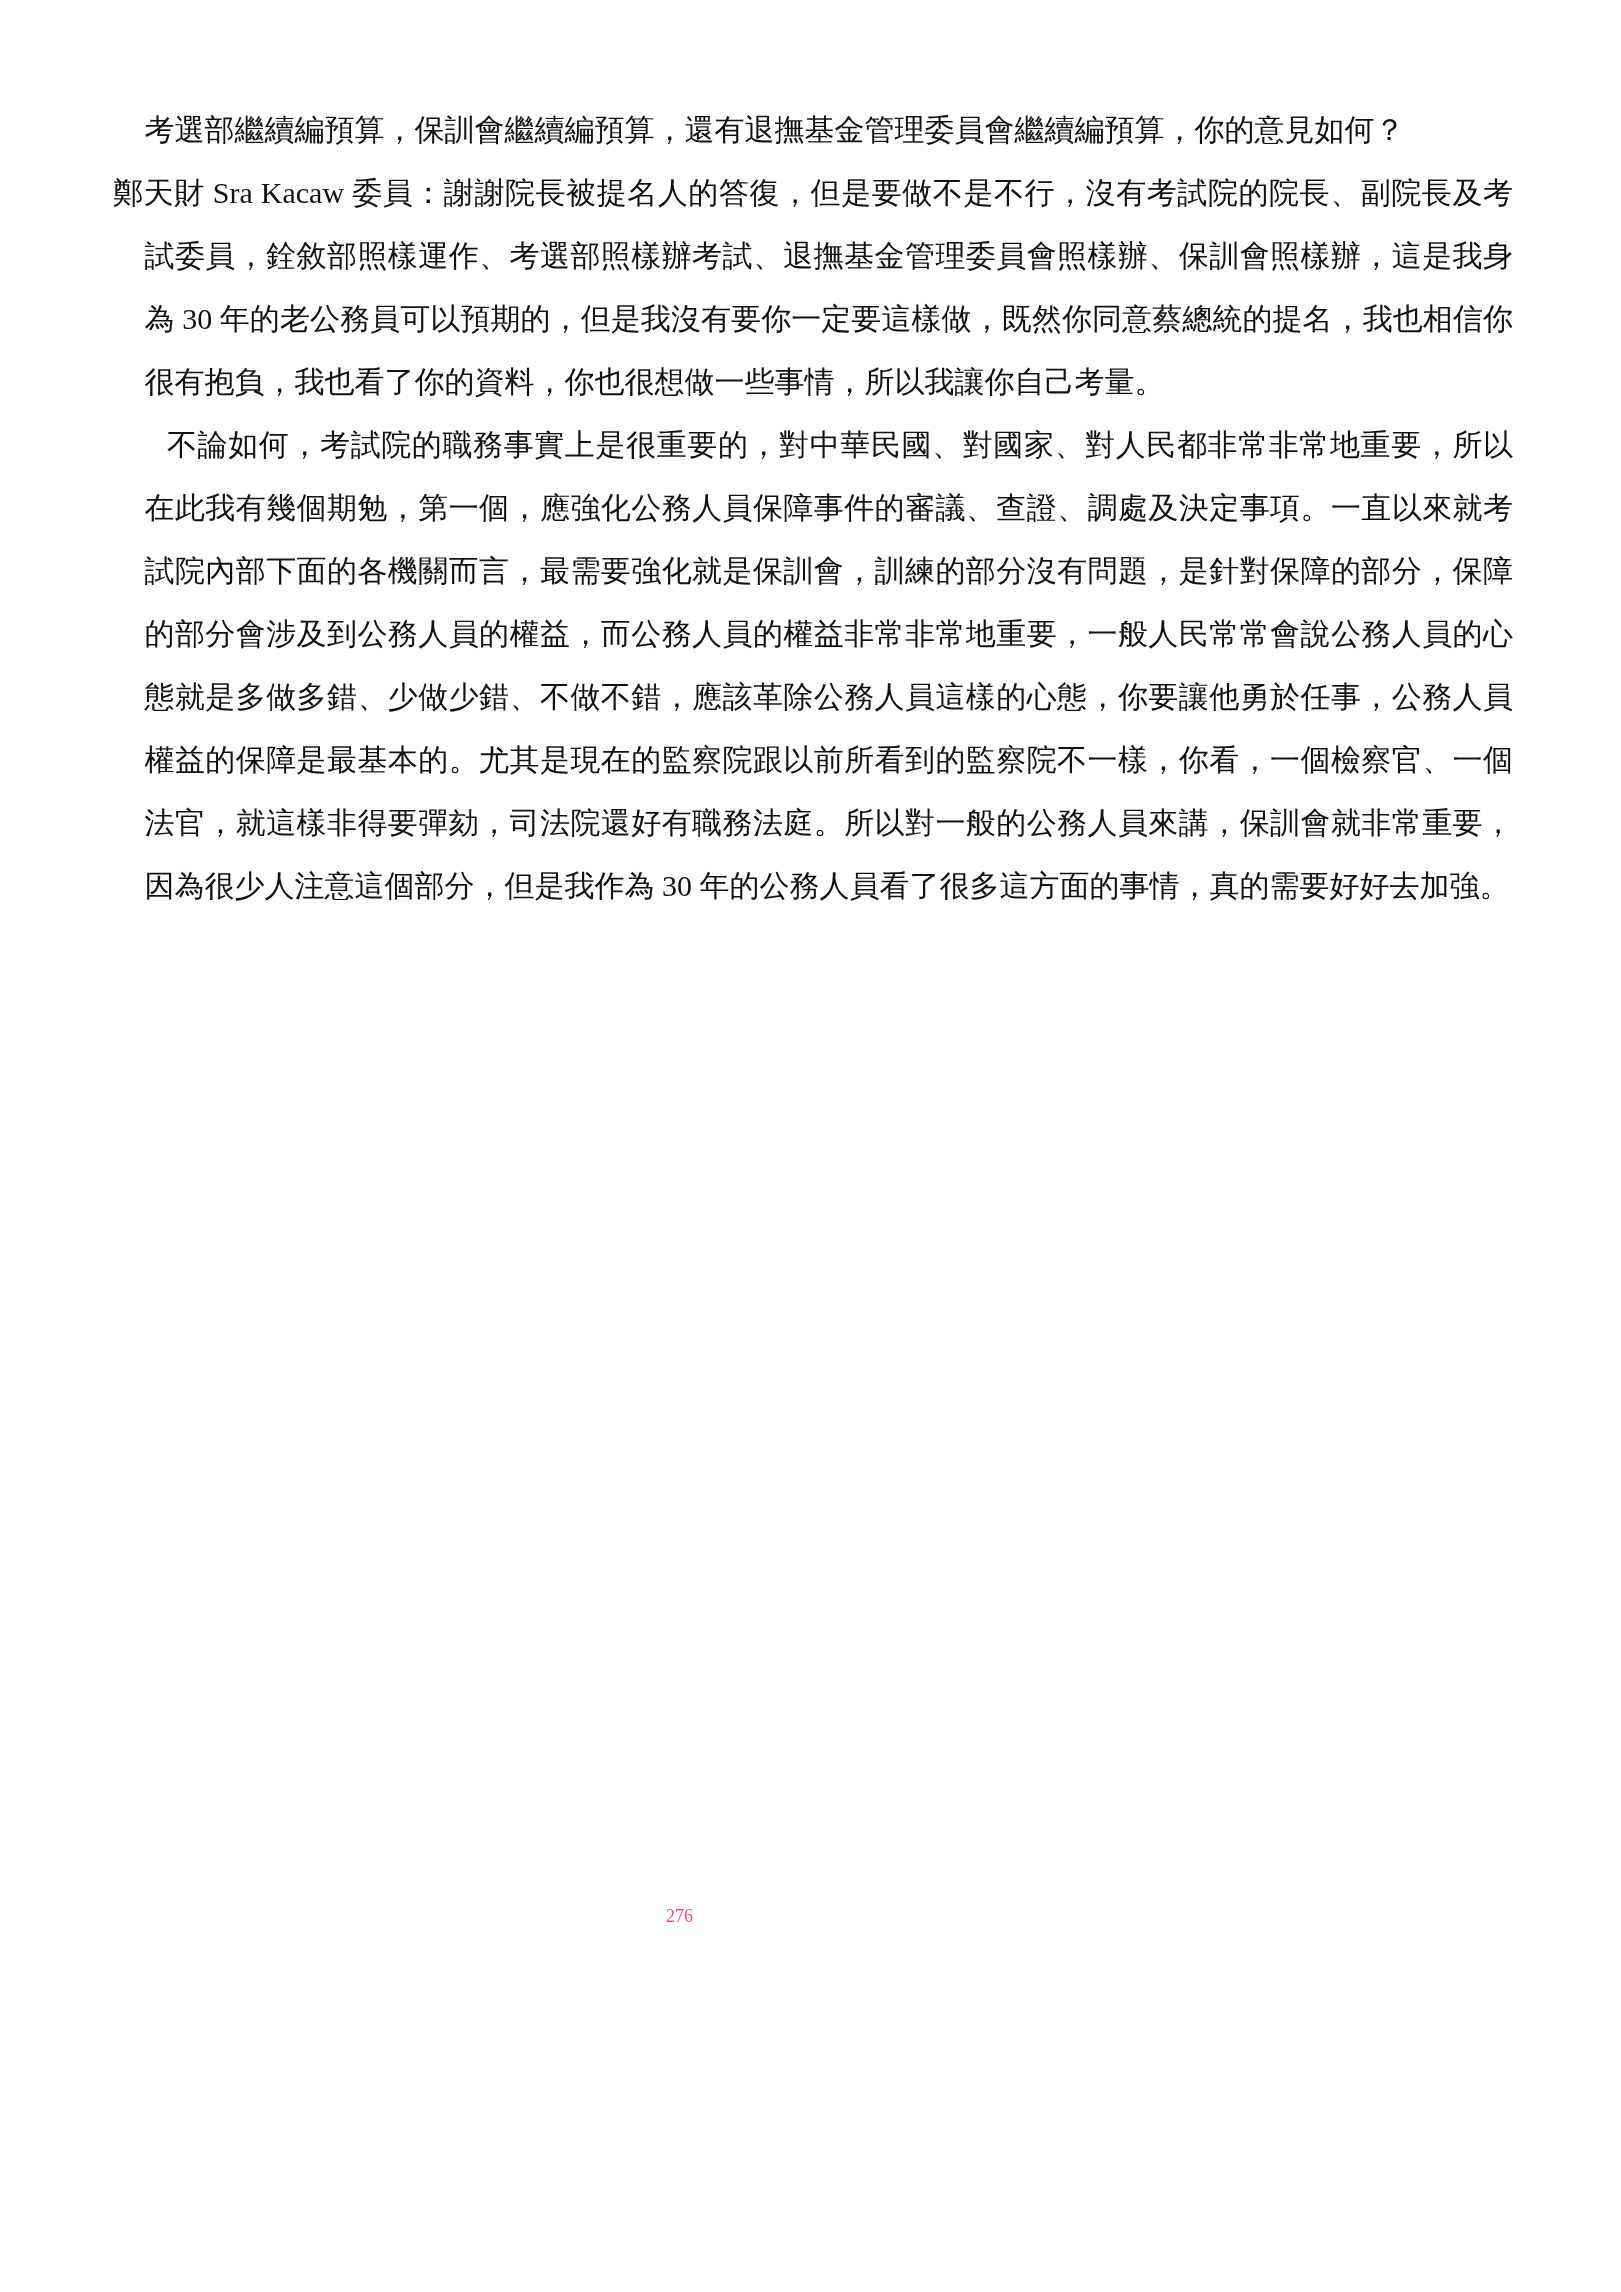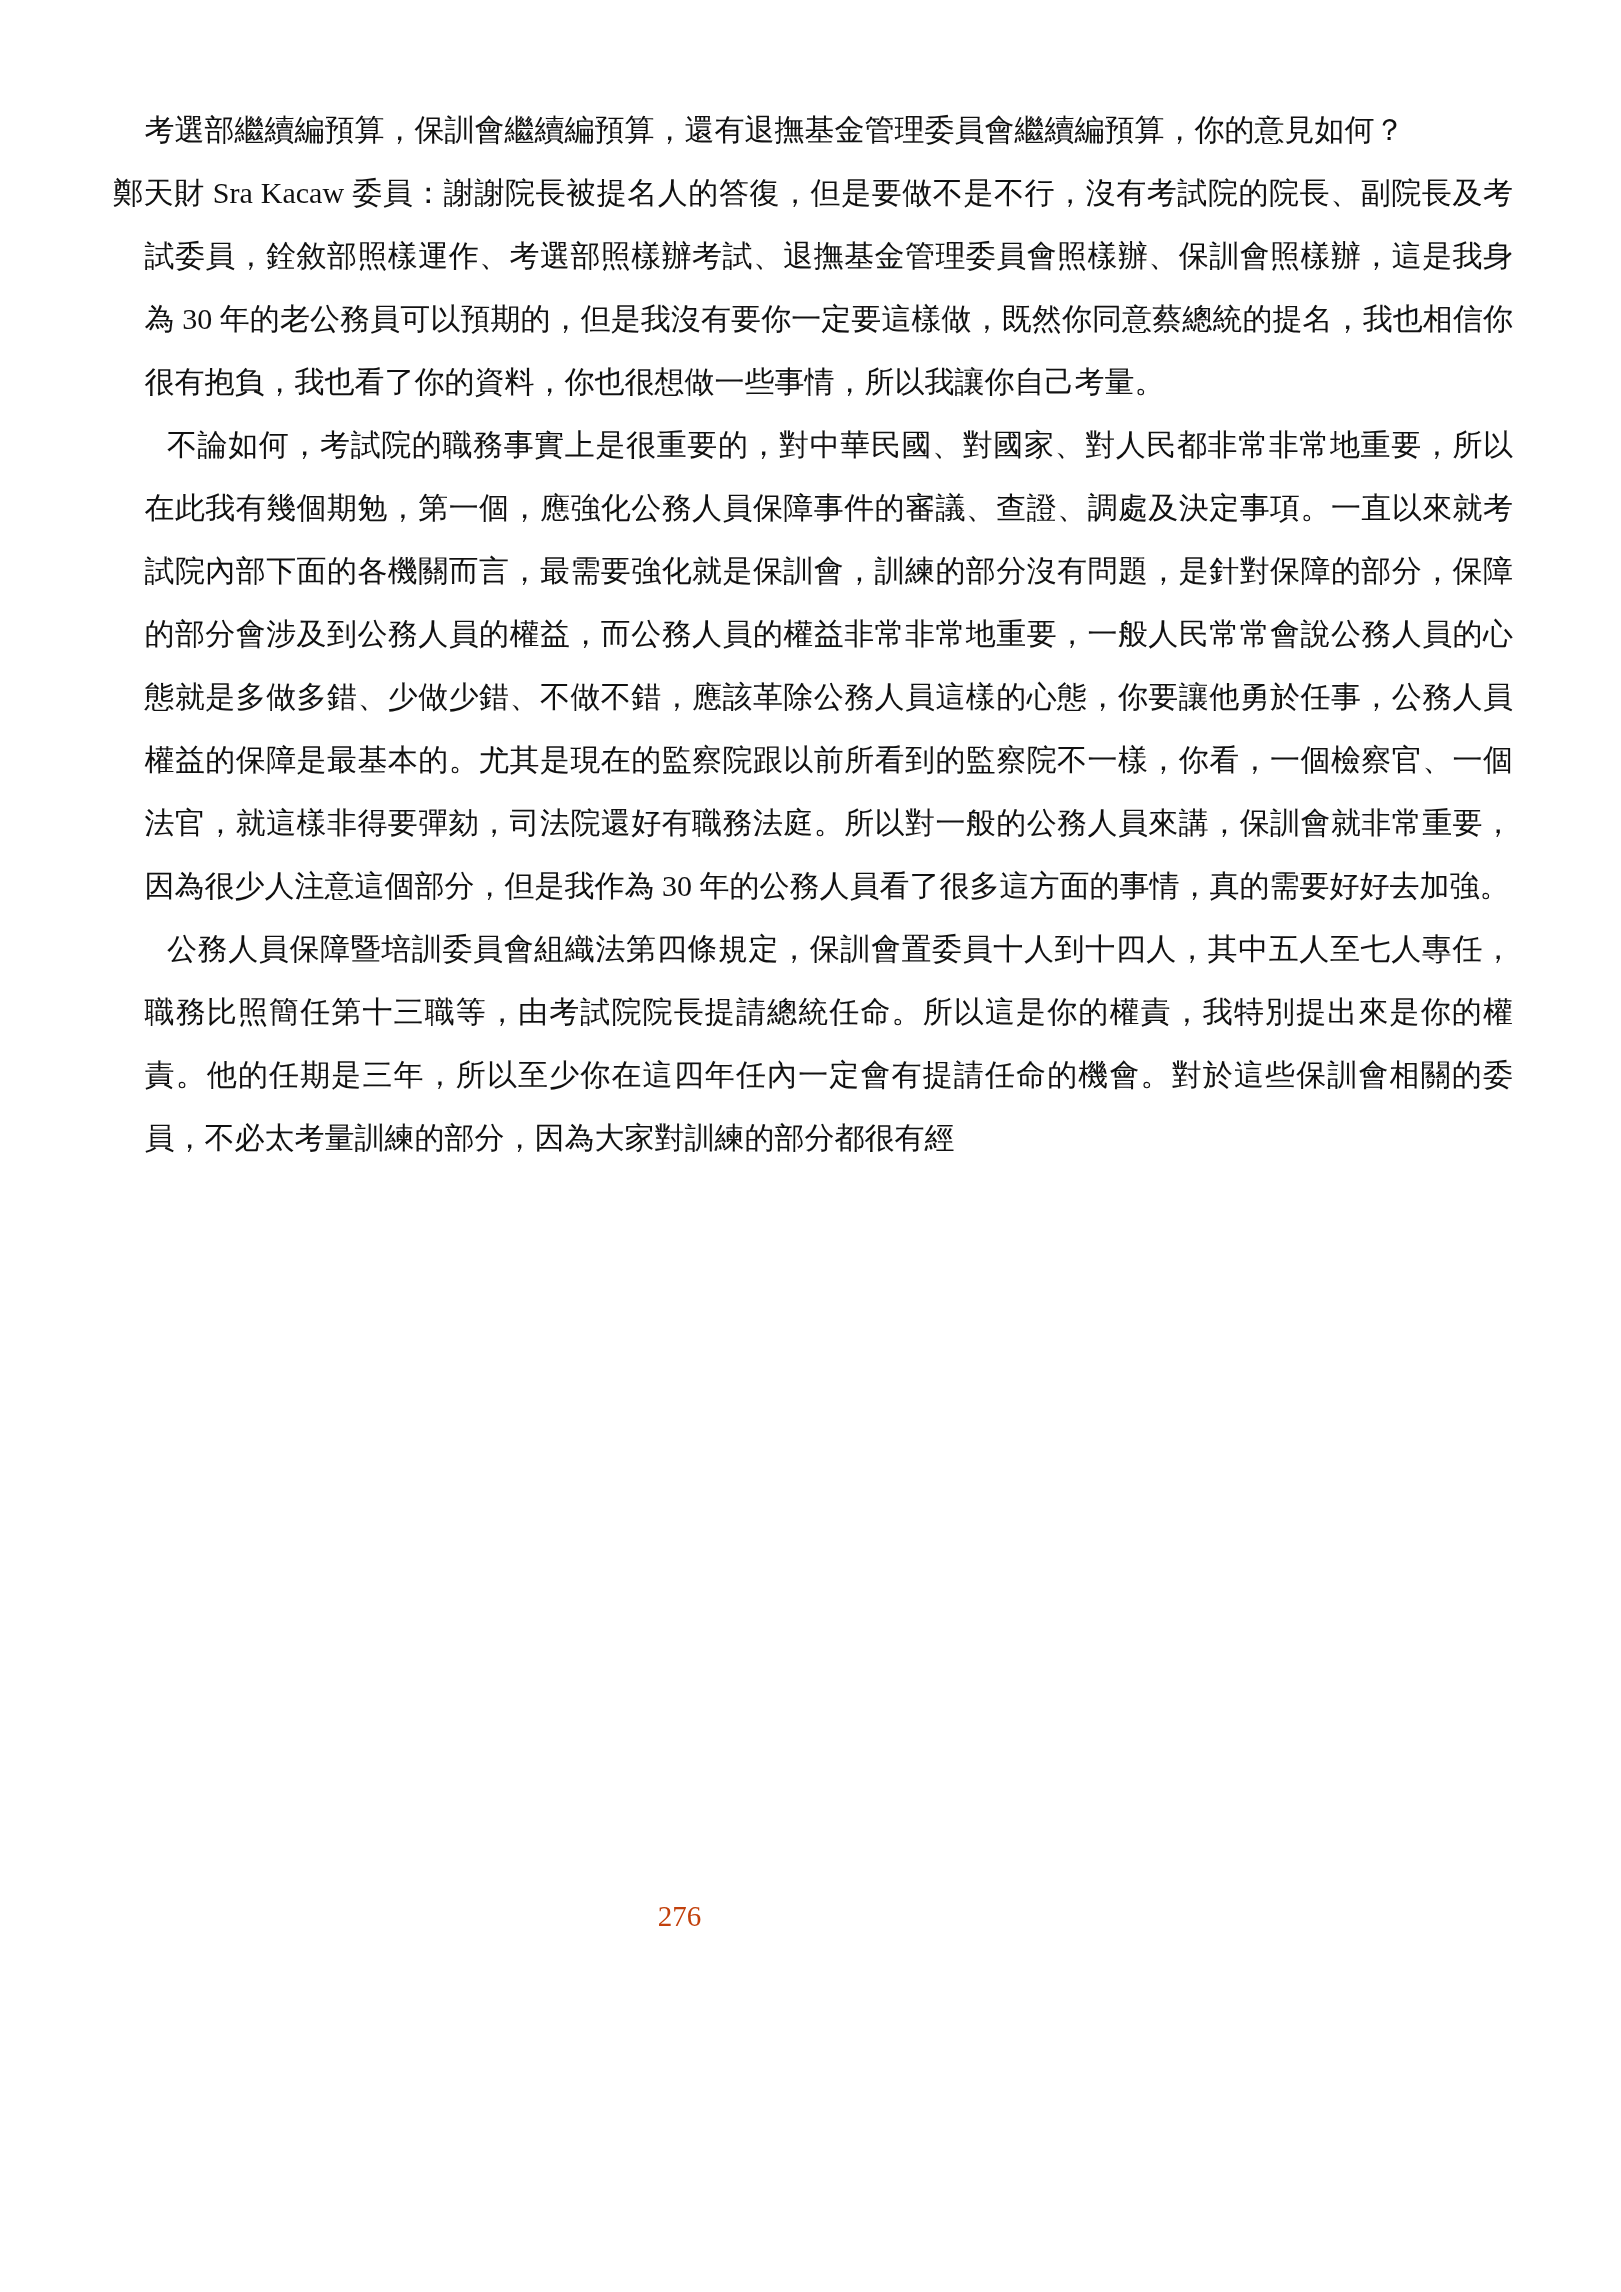--- a/index.html
+++ b/index.html
@@ -42,30 +42,29 @@
   p.inner {
     padding-left: 1.05em;
     text-indent: 0.75em;
   }
   .page-number {
     position: absolute;
     left: 0;
     top: 1897px;
     width: 1359px;
     text-align: center;
-    font-size: 29px;
+    font-size: 18px;
     line-height: 39px;
-    color: #c2410c;
+    color: #ec4899;
   }
 </style>
 </head>
 <body>
 
 <div class="page">
   <div class="content">
     <p class="cont">考選部繼續編預算，保訓會繼續編預算，還有退撫基金管理委員會繼續編預算，你的意見如何？</p>
     <p class="speaker">鄭天財 Sra Kacaw 委員：謝謝院長被提名人的答復，但是要做不是不行，沒有考試院的院長、副院長及考試委員，銓敘部照樣運作、考選部照樣辦考試、退撫基金管理委員會照樣辦、保訓會照樣辦，這是我身為 30 年的老公務員可以預期的，但是我沒有要你一定要這樣做，既然你同意蔡總統的提名，我也相信你很有抱負，我也看了你的資料，你也很想做一些事情，所以我讓你自己考量。</p>
     <p class="inner">不論如何，考試院的職務事實上是很重要的，對中華民國、對國家、對人民都非常非常地重要，所以在此我有幾個期勉，第一個，應強化公務人員保障事件的審議、查證、調處及決定事項。一直以來就考試院內部下面的各機關而言，最需要強化就是保訓會，訓練的部分沒有問題，是針對保障的部分，保障的部分會涉及到公務人員的權益，而公務人員的權益非常非常地重要，一般人民常常會說公務人員的心態就是多做多錯、少做少錯、不做不錯，應該革除公務人員這樣的心態，你要讓他勇於任事，公務人員權益的保障是最基本的。尤其是現在的監察院跟以前所看到的監察院不一樣，你看，一個檢察官、一個法官，就這樣非得要彈劾，司法院還好有職務法庭。所以對一般的公務人員來講，保訓會就非常重要，因為很少人注意這個部分，但是我作為 30 年的公務人員看了很多這方面的事情，真的需要好好去加強。</p>
-    <p class="inner">公務人員保障暨培訓委員會組織法第四條規定，保訓會置委員十人到十四人，其中五人至七人專任，職務比照簡任第十三職等，由考試院院長提請總統任命。所以這是你的權責，我特別提出來是你的權責。他的任期是三年，所以至少你在這四年任內一定會有提請任命的機會。對於這些保訓會相關的委員，不必太考量訓練的部分，因為大家對訓練的部分都很有經</p>
   </div>
   <div class="page-number">276</div>
 </div>
 
 
 </body></html>

